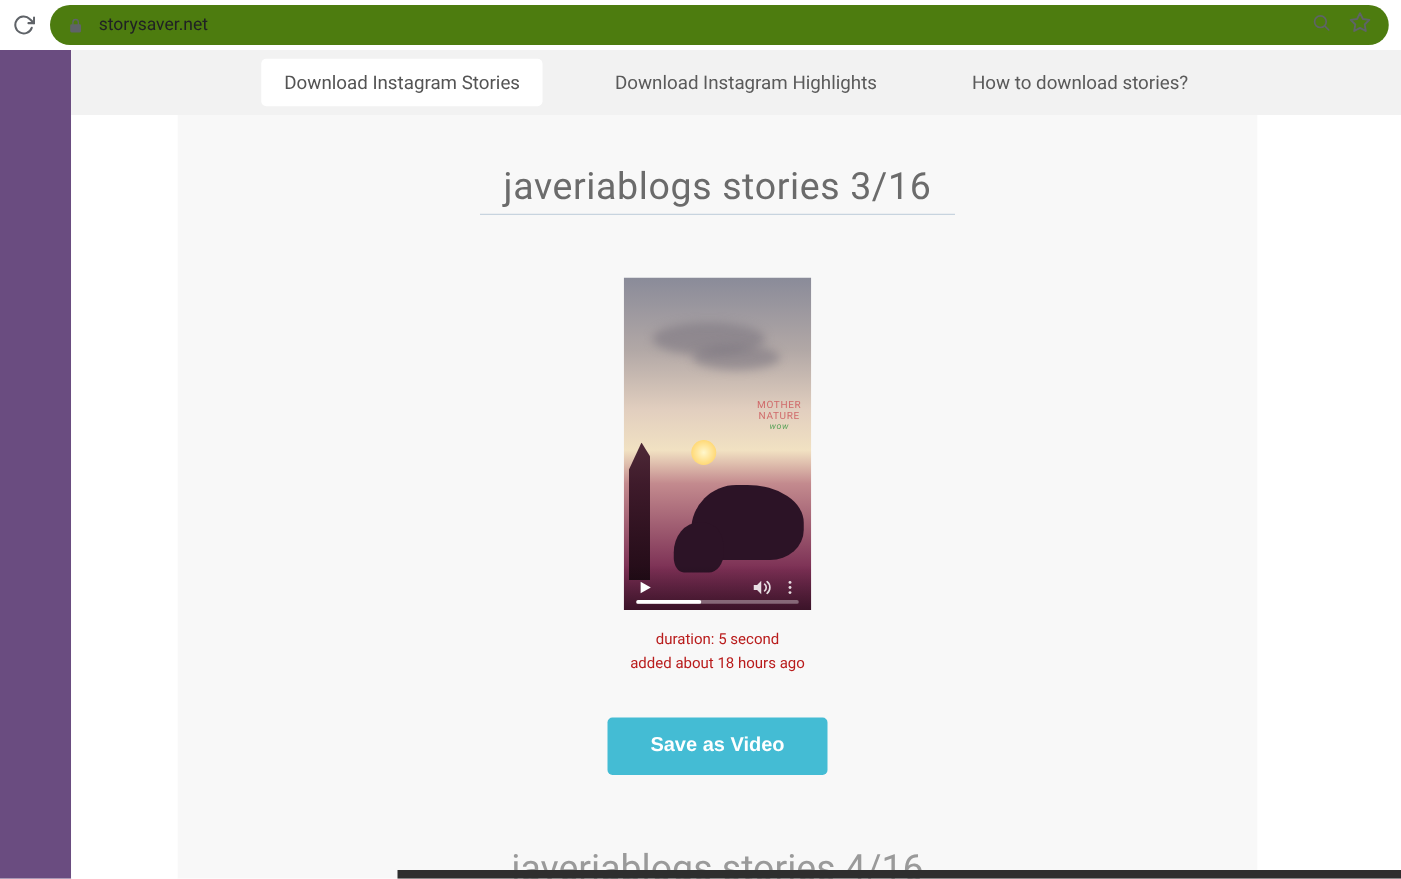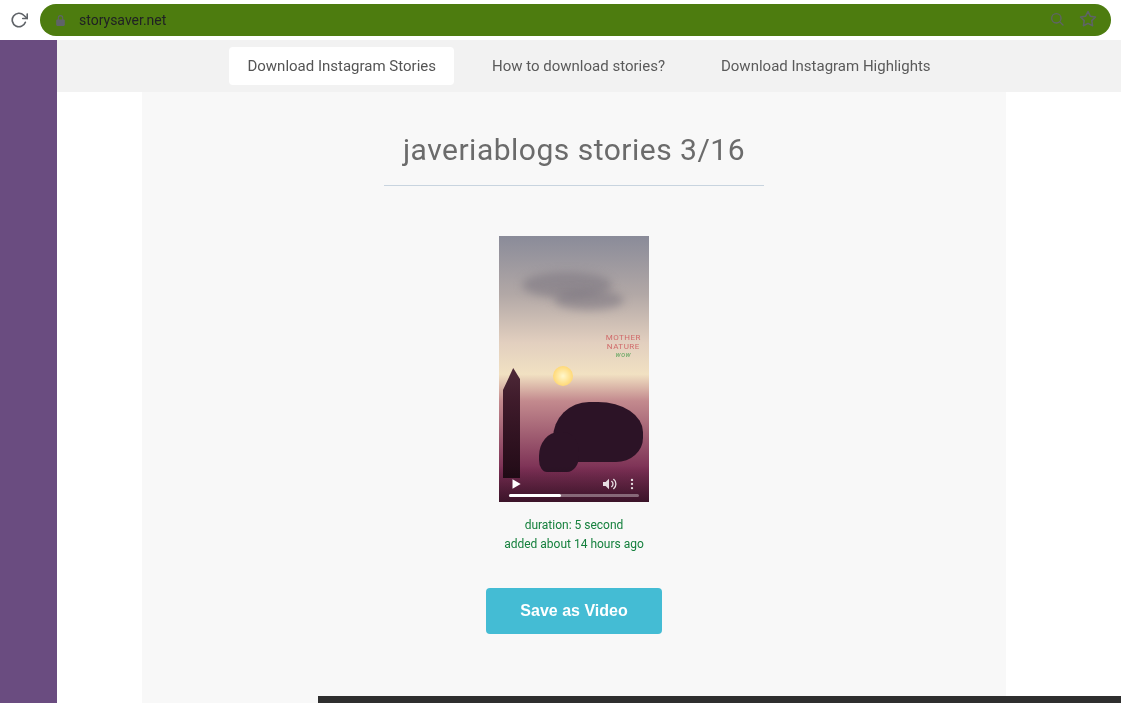--- a/index.html
+++ b/index.html
@@ -60,21 +60,21 @@
     background: #fff;
     position: relative;
     height: 100%;
   }
   .tabs-bar {
     display: flex;
     align-items: center;
     justify-content: center;
     height: 52px;
     background: #f2f2f2;
-    gap: 20px;
+    gap: 40px;
   }
   .tab {
     font-size: 15px;
     color: #5a5a5a;
     padding: 10px 18px;
     border-radius: 4px;
     cursor: pointer;
   }
   .tab.active {
     background: #fff;
@@ -104,21 +104,21 @@
     bottom: 0;
     width: 85px;
     background: #fff;
   }
   .story-title {
     font-size: 30px;
     font-weight: 400;
     color: #6b6b6b;
     letter-spacing: 0.5px;
     display: inline-block;
-    padding-bottom: 18px;
+    padding-bottom: 4px;
     border-bottom: 1px solid #c8d4df;
     min-width: 380px;
   }
   .video-wrap {
     margin: 50px auto 0;
     width: 150px;
     height: 266px;
     position: relative;
     overflow: hidden;
   }
@@ -223,21 +223,21 @@
   }
   .progress .bar {
     width: 40%;
     height: 100%;
     background: #fff;
     border-radius: 2px;
   }
   .meta {
     margin-top: 14px;
     font-size: 12px;
-    color: #15803d;
+    color: #b91c1c;
     line-height: 1.6;
   }
   .save-btn {
     margin: 34px auto 0;
     display: inline-block;
     background: #44bcd4;
     color: #fff;
     font-size: 16px;
     font-weight: 700;
     padding: 14px 34px;
@@ -292,22 +292,22 @@
     </div>
   </div>
 </div>
 
 <div class="content-row">
   <div class="purple-strip"></div>
   <div class="page">
 
     <div class="tabs-bar">
       <div class="tab active">Download Instagram Stories</div>
+      <div class="tab">Download Instagram Highlights</div>
       <div class="tab">How to download stories?</div>
-      <div class="tab">Download Instagram Highlights</div>
     </div>
 
     <div class="left-sidebar-gap"></div>
     <div class="right-sidebar"></div>
 
     <div class="inner">
       <h2 class="story-title">javeriablogs stories 3/16</h2>
 
       <div class="video-wrap">
         <div class="sky"></div>
@@ -344,21 +344,21 @@
               </svg>
           </span>
           <div class="progress">
             <div class="bar"></div>
           </div>
         </div>
       </div>
 
       <div class="meta">
         <div>duration: 5 second</div>
-        <div>added about 14 hours ago</div>
+        <div>added about 18 hours ago</div>
       </div>
 
       <button class="save-btn">Save as Video</button>
 
       <h2 class="next-title">javeriablogs stories 4/16</h2>
     </div>
 
     <div class="dark-bar"></div>
 
   </div>

